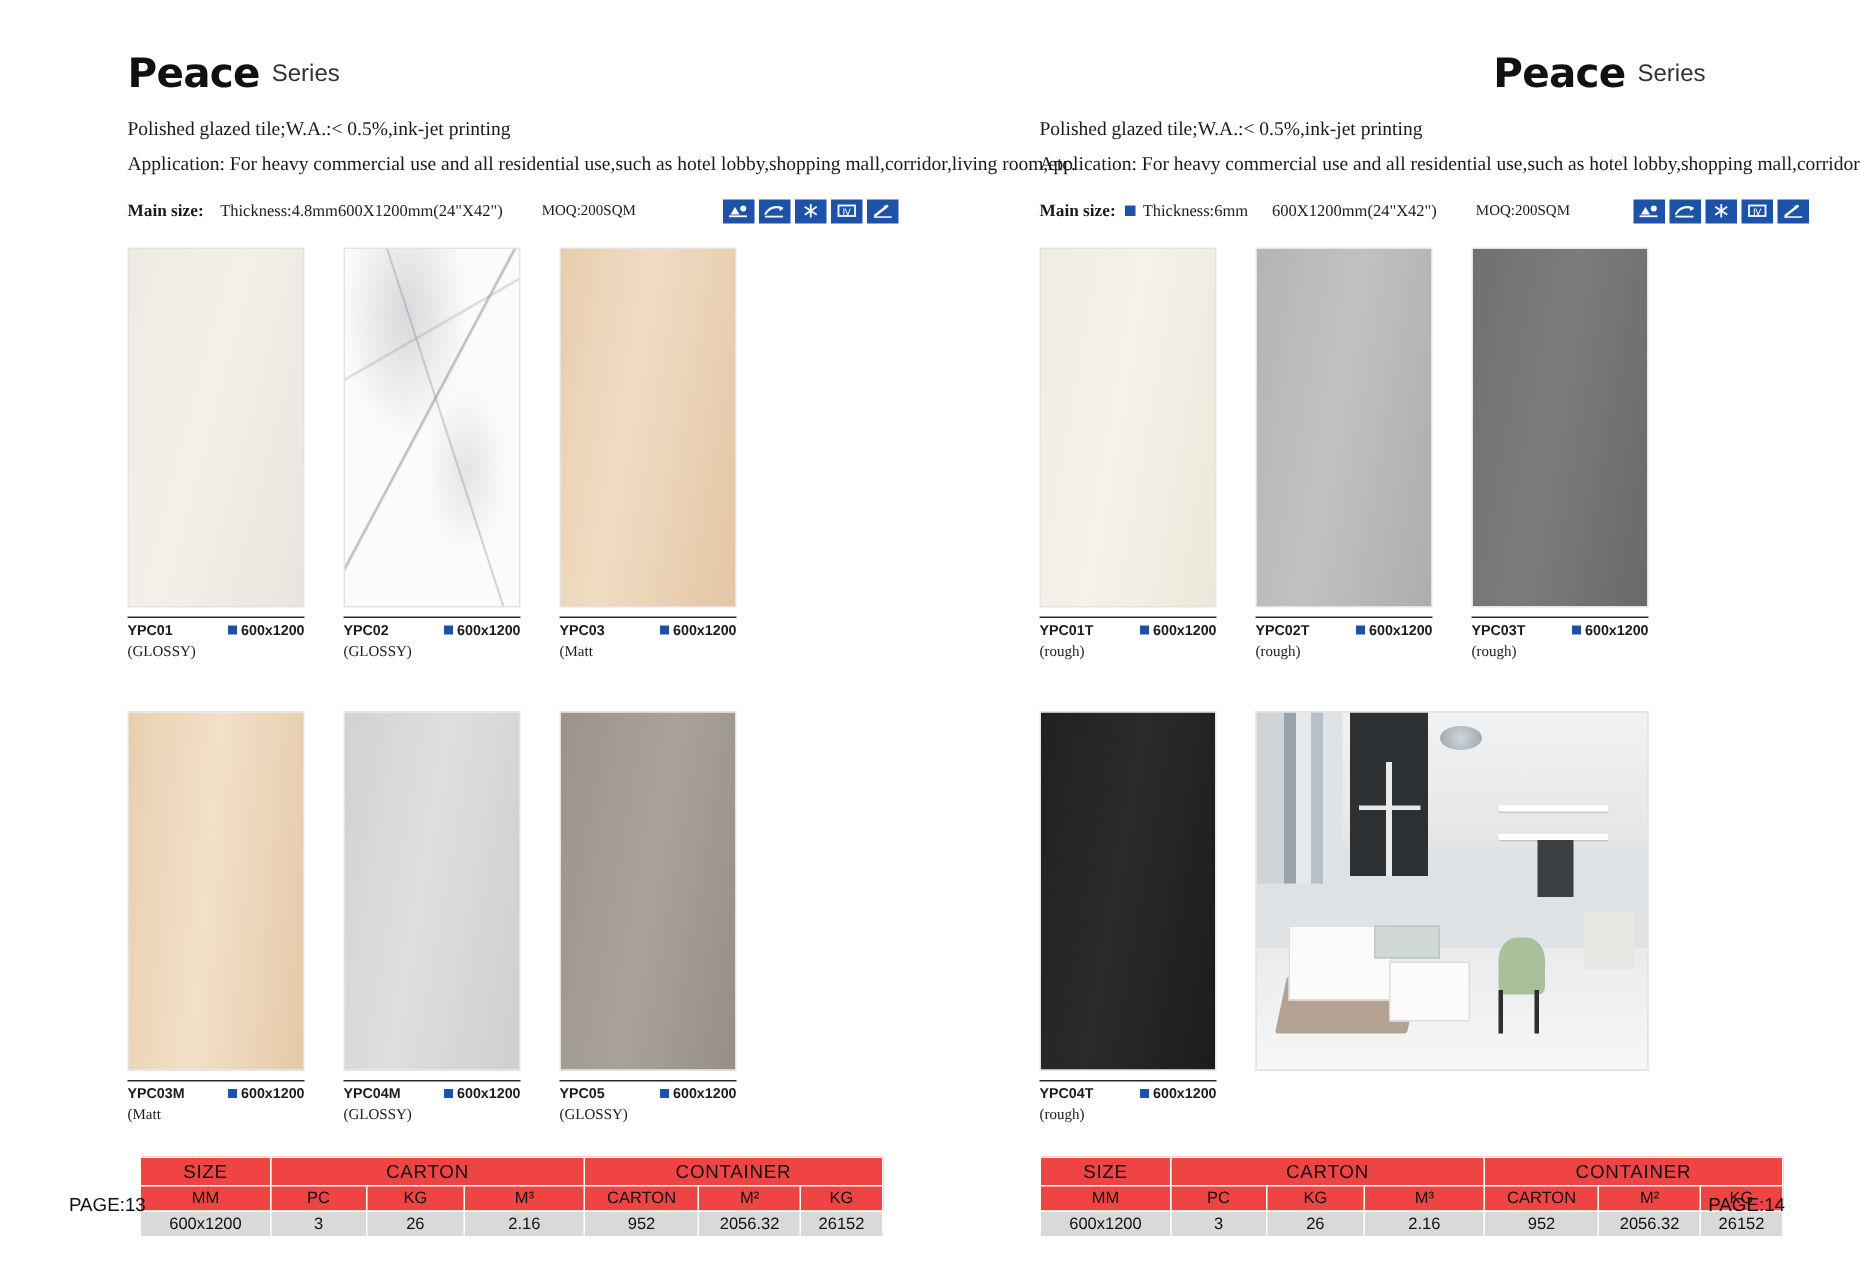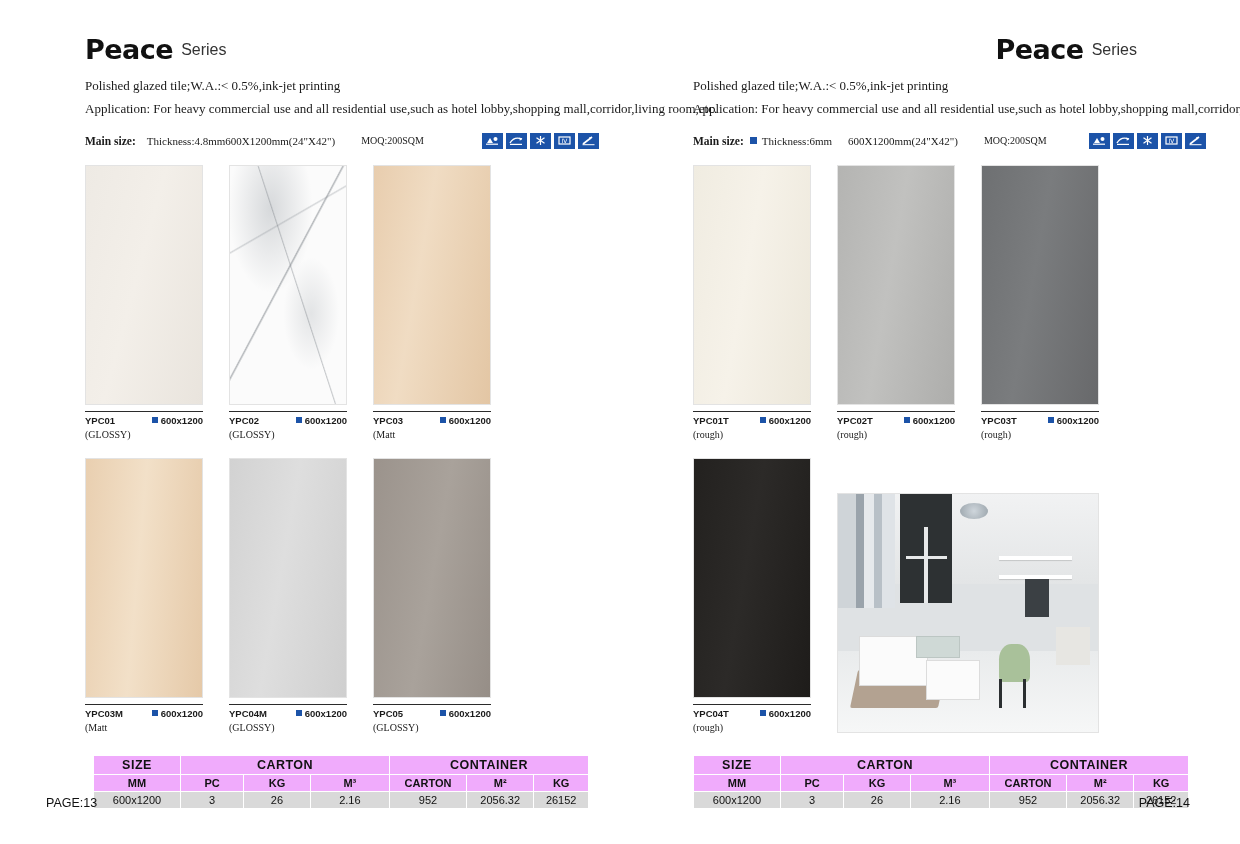--- a/index.html
+++ b/index.html
@@ -100,21 +100,21 @@
     justify-content: center;
   }
   .icon-box svg { display:block; }
 
   
   .tile-grid {
     display: flex;
     gap: 26px;
     margin-top: 16px;
   }
-  .tile-grid.second-row { margin-top: 18px; align-items: flex-end; }
+  .tile-grid.second-row { margin-top: 34px; }
   .tile-cell { width: 118px; }
   .tile-cell.wide { width: 262px; }
   .tile-img {
     width: 118px;
     height: 240px;
     border: 1px solid #e3e3e3;
     box-sizing: border-box;
   }
   .tile-img.wide { width: 262px; }
   .tile-caption {
@@ -199,21 +199,21 @@
   }
   .page-left .spec-table { margin-left: 8px; }
   .page-right .spec-table { margin-left: 0px; }
   .spec-table th, .spec-table td {
     border: 1px solid #ffffff;
     text-align: center;
     padding: 2px 4px;
     background: #d9d9d9;
     font-weight: normal;
   }
-  .spec-table th { font-weight: bold; background: #f0abfc; }
+  .spec-table th { font-weight: normal; background: #ef4444; }
   .spec-table tr.head-main th { font-size: 12.5px; letter-spacing: .5px; }
   .spec-table td.val { font-size: 11px; }
 
   
   .page-num {
     position: absolute;
     bottom: 34px;
     font-family: "Liberation Sans", sans-serif;
     font-size: 12.5px;
     color: #111;

